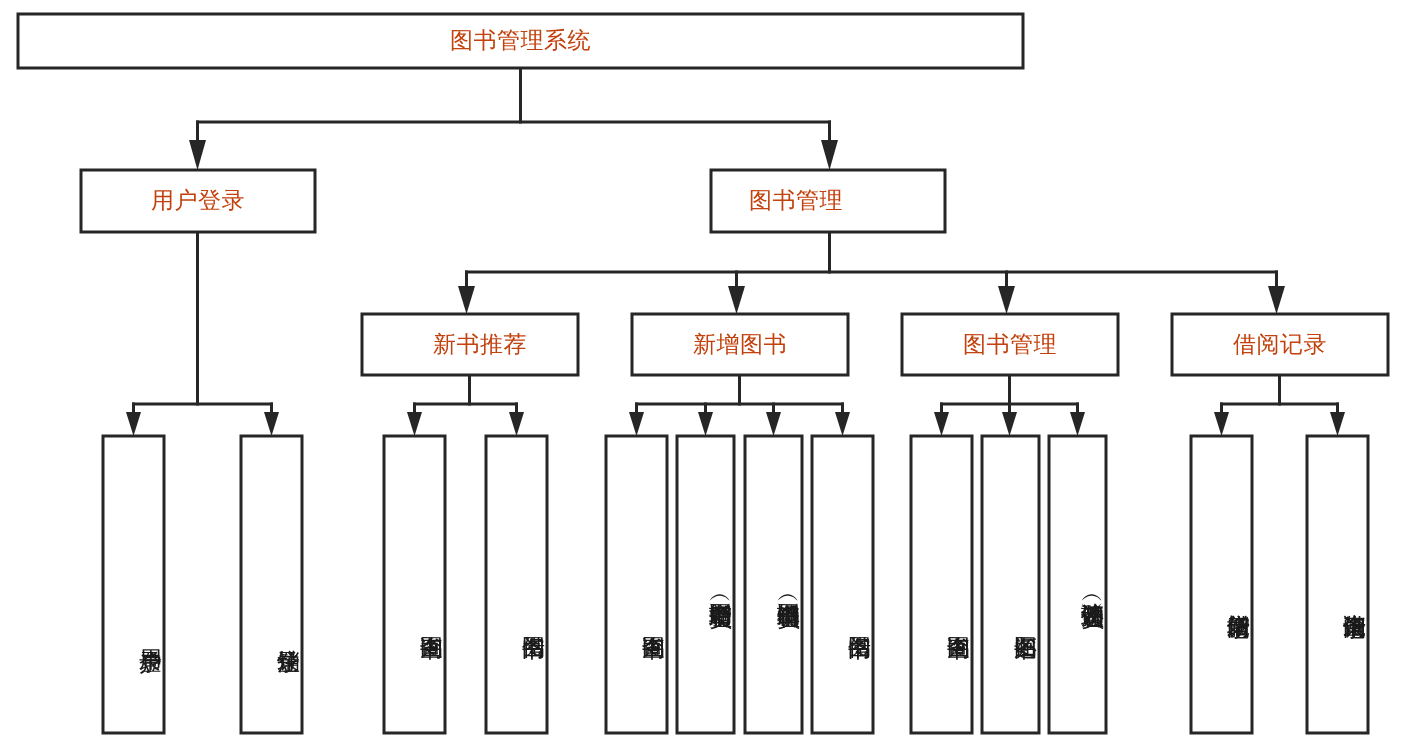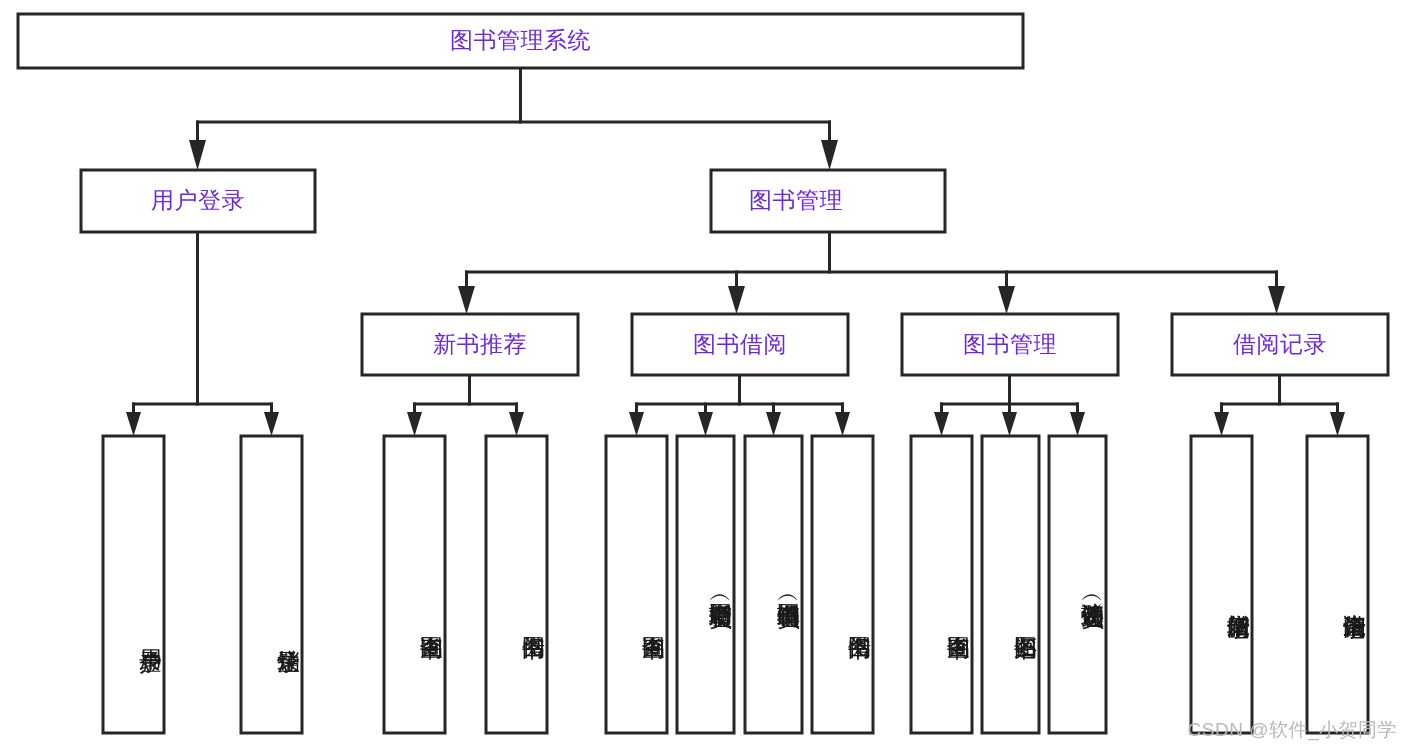--- a/index.html
+++ b/index.html
@@ -39,21 +39,21 @@
   }
   .arrow-head {
     fill: #262626;
     stroke: none;
   }
   .node-label-h {
     position: absolute;
     display: flex;
     align-items: center;
     justify-content: center;
-    color: #6d28d9;
+    color: #c2410c;
     font-size: 23px;
     line-height: 1.1;
     letter-spacing: 0.5px;
     white-space: nowrap;
     pointer-events: none;
   }
   .node-label-v {
     position: absolute;
     display: flex;
     align-items: flex-start;
@@ -177,21 +177,21 @@
       <rect class="node-box" x="1307" y="436" width="61" height="297"></rect>
     </g>
   </svg>
 
   <div class="node-label-h" style="left:18px;  top:14px;  width:1005px; height:54px;">图书管理系统</div>
 
   <div class="node-label-h" style="left:81px;  top:170px; width:234px; height:62px;">用户登录</div>
   <div class="node-label-h" style="left:679px; top:170px; width:234px; height:62px;">图书管理</div>
 
   <div class="node-label-h" style="left:362px;  top:314px; width:216px; height:61px;margin-left:10px;">新书推荐</div>
-  <div class="node-label-h" style="left:632px;  top:314px; width:216px; height:61px;">图书借阅</div>
+  <div class="node-label-h" style="left:632px;  top:314px; width:216px; height:61px;">新增图书</div>
   <div class="node-label-h" style="left:902px;  top:314px; width:216px; height:61px;">图书管理</div>
   <div class="node-label-h" style="left:1172px; top:314px; width:216px; height:61px;">借阅记录</div>
 
   <div class="node-label-v" style="left:103px; top:537px; width:61px; height:190px;">用户登录</div>
   <div class="node-label-v" style="left:241px; top:537px; width:61px; height:190px;">注销登录</div>
 
   <div class="node-label-v" style="left:384px; top:511px; width:61px; height:215px;">查询图书</div>
   <div class="node-label-v" style="left:486px; top:511px; width:61px; height:215px;">借阅图书</div>
 
   <div class="node-label-v" style="left:606px; top:511px; width:61px; height:215px;">查询图书</div>
@@ -199,15 +199,14 @@
   <div class="node-label-v" style="left:745px; top:442px; width:57px; height:290px;">编辑图书（管理员）</div>
   <div class="node-label-v" style="left:812px; top:511px; width:61px; height:215px;">借阅图书</div>
 
   <div class="node-label-v" style="left:911px;  top:511px; width:61px; height:215px;">查询图书</div>
   <div class="node-label-v" style="left:982px;  top:511px; width:57px; height:215px;">归还图书</div>
   <div class="node-label-v" style="left:1049px; top:442px; width:57px; height:290px;">确认归还（管理员）</div>
 
   <div class="node-label-v" style="left:1191px; top:467px; width:61px; height:260px;">新增借阅记录</div>
   <div class="node-label-v" style="left:1307px; top:467px; width:61px; height:260px;">查询借阅记录</div>
 
-  <div class="watermark">CSDN @软件_小贺同学</div>
 
 </div>
 
 </body></html>

